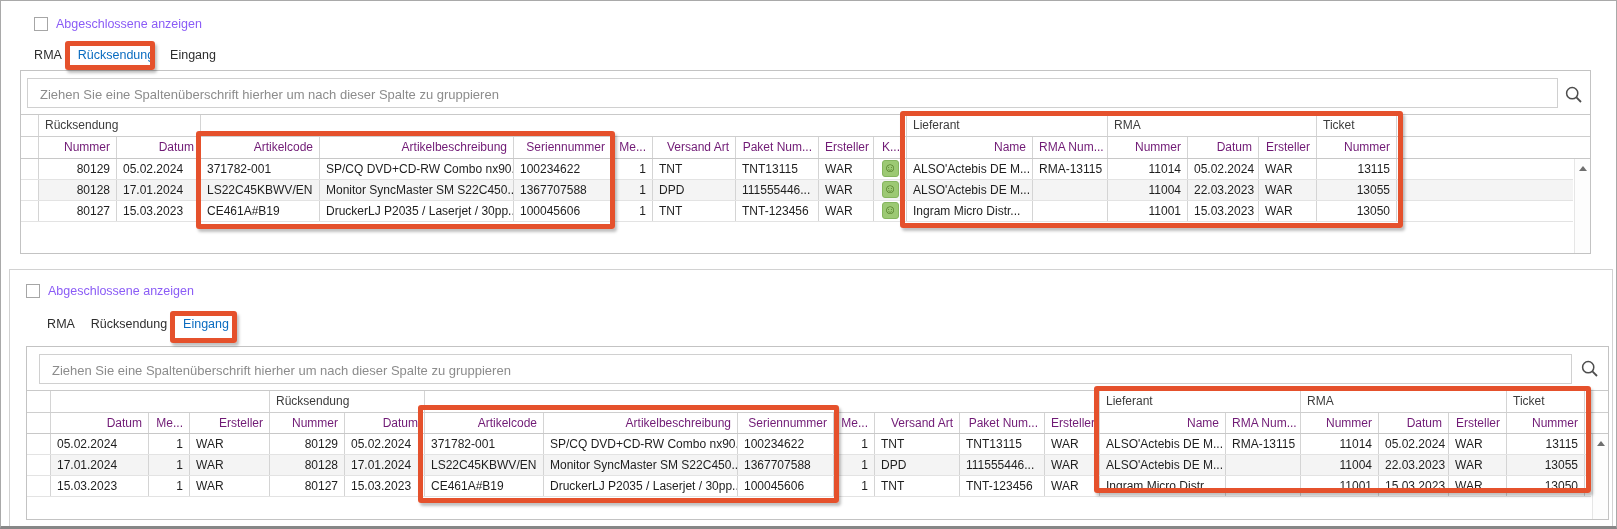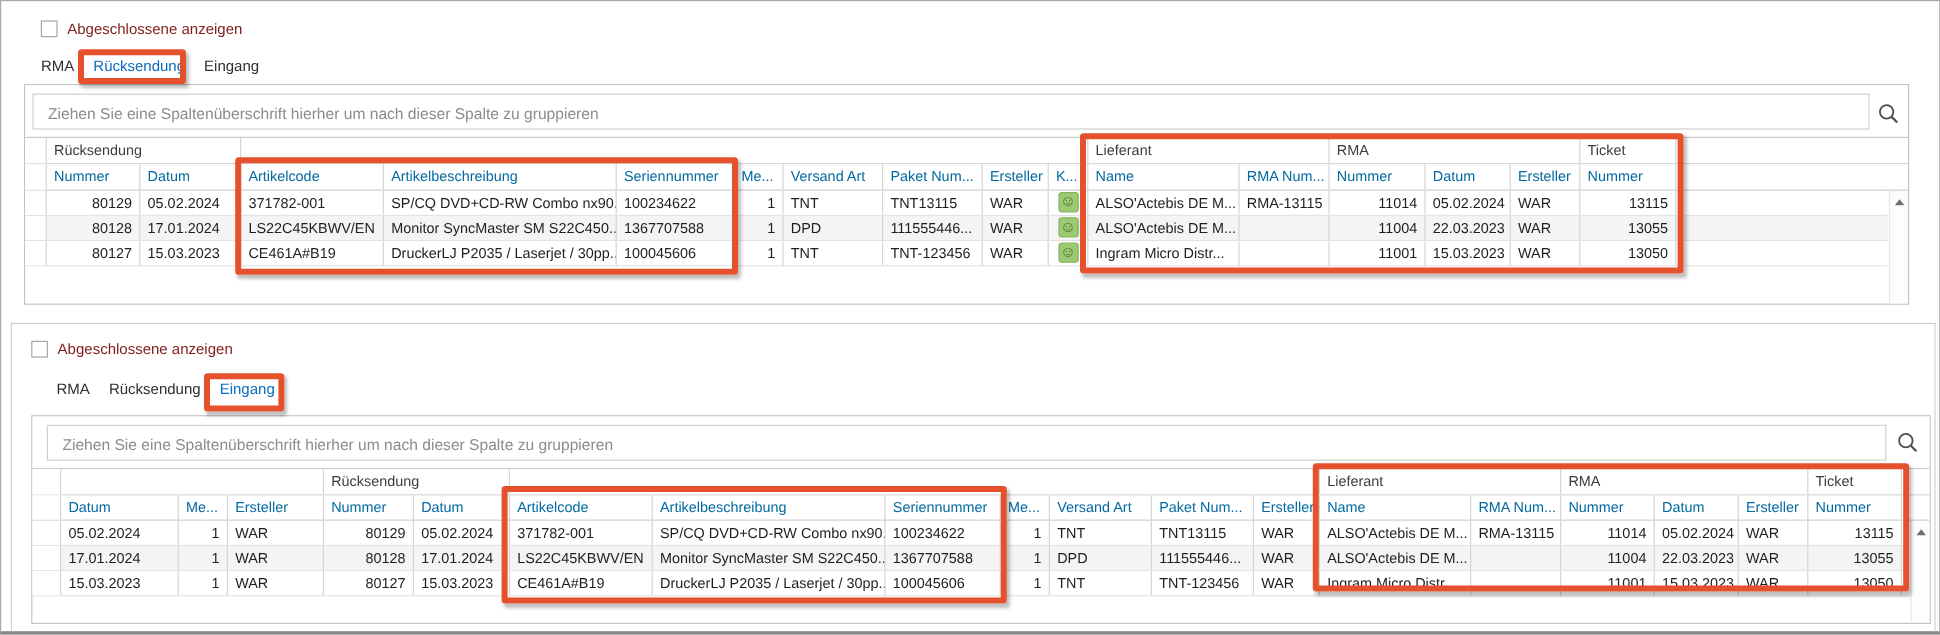--- a/index.html
+++ b/index.html
@@ -4,35 +4,35 @@
 <style>
   html,body{margin:0;padding:0;background:#ffffff;}
   .screen{
     position:relative;width:1617px;height:529px;background:#fff;overflow:hidden;
     border:1px solid #a9a9a9;border-bottom:3px solid #878787;box-sizing:border-box;
     font-family:"Liberation Sans","DejaVu Sans",sans-serif;color:#1e1e1e;font-size:12px;
   }
   .abs{position:absolute;}
   
   .chk{position:absolute;width:14px;height:14px;border:1px solid #a6a6a6;background:#fff;box-sizing:border-box;}
-  .chk-label{position:absolute;font-size:12.5px;color:#7f1d1d;white-space:nowrap;text-align:center;}
+  .chk-label{position:absolute;font-size:12.5px;color:#8b5cf6;white-space:nowrap;text-align:center;}
   
   .tab{position:absolute;height:26px;line-height:24px;text-align:center;font-size:12.5px;color:#2e2e2e;cursor:default;white-space:nowrap;background:#fff;}
   .tab.selected{color:#0a6cc0;}
   
   .grid{position:absolute;background:#fff;border:1px solid #c3c3c3;box-sizing:border-box;overflow:hidden;}
   .group-panel{position:absolute;left:0;top:0;right:0;background:#fff;border-bottom:1px solid #c9c9c9;box-sizing:border-box;}
   .group-inner{position:absolute;border:1px solid #d0d0d0;background:#fff;box-sizing:border-box;}
   .group-hint{position:absolute;color:#8c8c8c;font-size:13px;white-space:nowrap;}
   .search{position:absolute;}
   .band-row,.header-row{position:absolute;left:0;right:0;display:flex;box-sizing:border-box;background:#fff;}
   .band-row{border-bottom:1px solid #cecece;}
   .header-row{border-bottom:1px solid #c8c8c8;}
   .cell{box-sizing:border-box;border-right:1px solid #d4d4d4;padding:3px 6px 0 6px;white-space:nowrap;overflow:hidden;flex:0 0 auto;}
-  .hcell{color:#0369a1;}
+  .hcell{color:#701a75;text-align:right;}
   .bcell{color:#3c3c3c;}
   .fill{flex:1 1 auto;border-right:none;}
   .rows{position:absolute;left:0;}
   .grid-row{display:flex;height:21px;border-bottom:1px solid #e3e3e3;box-sizing:border-box;background:#fff;}
   .grid-row.alt{background:#f4f4f4;}
   .dcell{padding-top:3px;color:#1e1e1e;}
   .dcell.r{text-align:right;}
   .dcell.c{text-align:center;padding-top:1px;}
   .ind{background:#fff;}
   .smiley{display:inline-block;width:15px;height:15px;border-radius:3px;line-height:14px;text-align:center;font-size:13px;}

